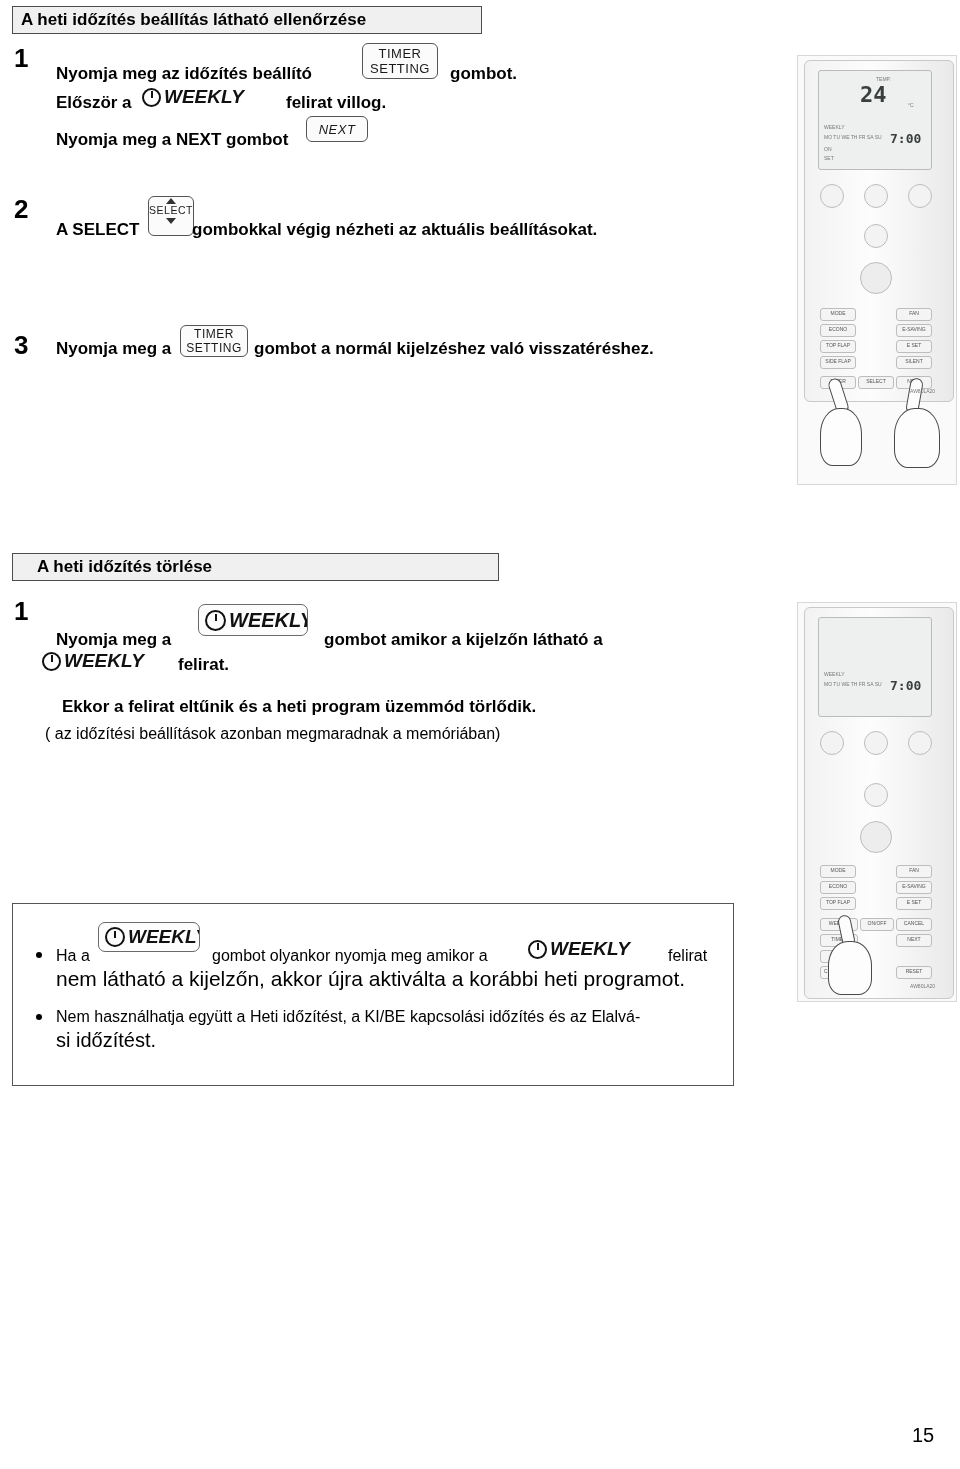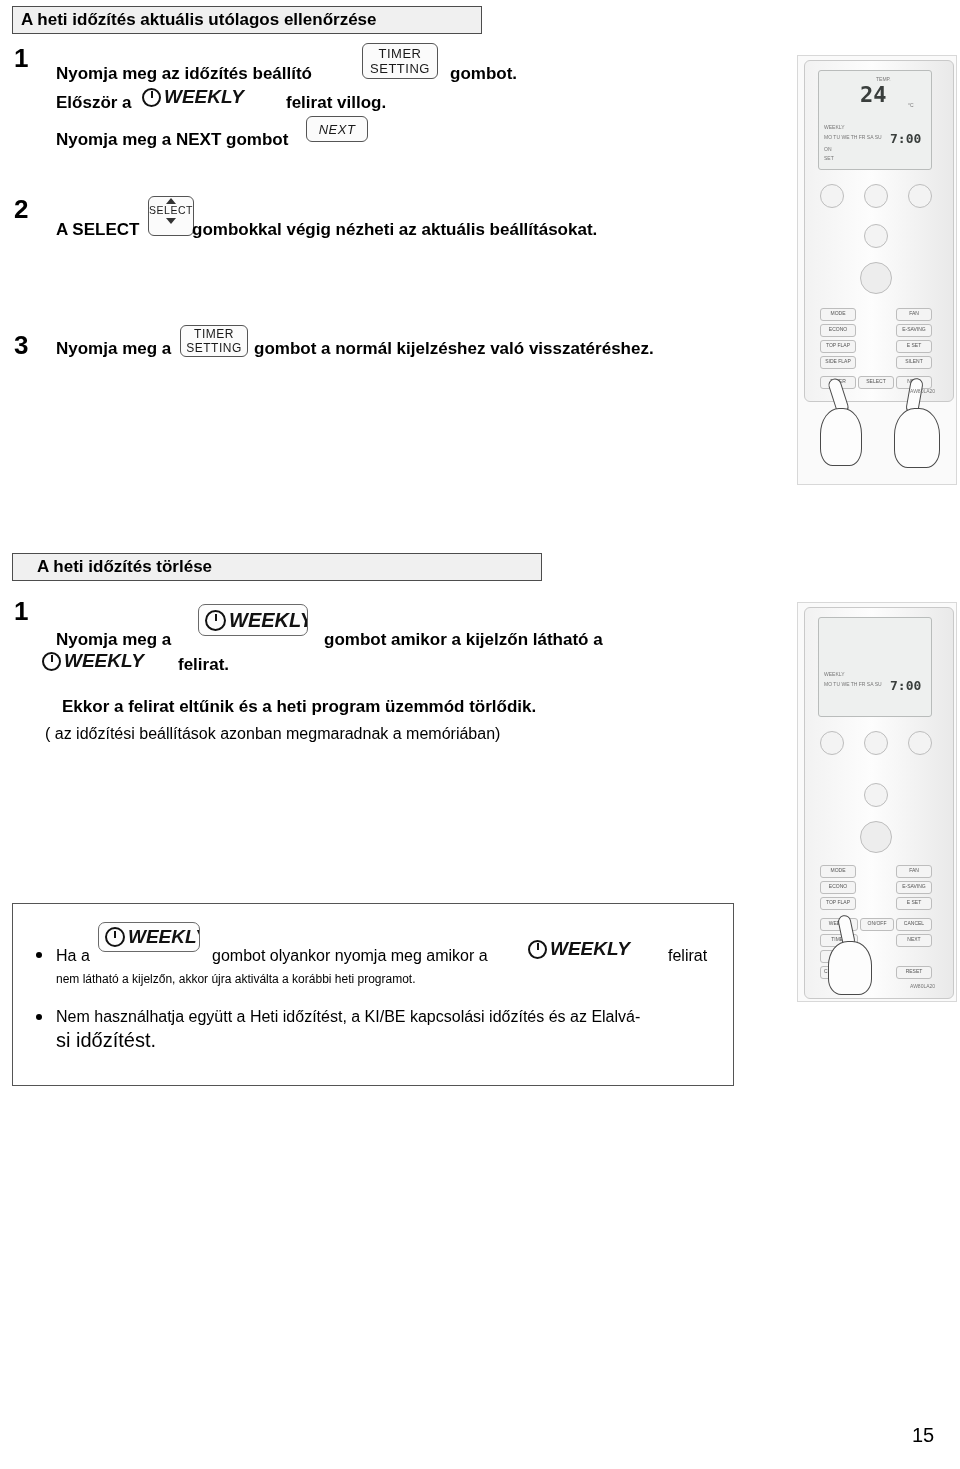--- a/index.html
+++ b/index.html
@@ -225,21 +225,21 @@
   
   .page-num {
     position: absolute;
     font-size: 20px;
   }
 </style>
 </head>
 <body>
 
 <div class="section-head" style="left:12px; top:6px; width:470px; height:28px;">
-  <span>A heti időzítés aktuális utólagos ellenőrzése</span>
+  <span>A heti időzítés beállítás látható ellenőrzése</span>
 </div>
 
 <div class="step-num" style="left:14px; top:45px;">1</div>
 
 <div class="txt b" style="left:56px; top:63px;">Nyomja meg az időzítés beállító</div>
 
 <div class="btn-box btn-timer-lg" style="left:362px; top:43px;">
   <span class="l1">TIMER</span>
   <span class="l2">SETTING</span>
 </div>
@@ -277,21 +277,21 @@
 
 <div class="txt b" style="left:56px; top:338px;">Nyomja meg a</div>
 
 <div class="btn-box btn-timer-sm" style="left:180px; top:325px;">
   <span class="l1">TIMER</span>
   <span class="l2">SETTING</span>
 </div>
 
 <div class="txt b" style="left:254px; top:338px;">gombot a normál kijelzéshez való visszatéréshez.</div>
 
-<div class="section-head" style="left:12px; top:553px; width:530px; height:28px;padding-left:24px;">
+<div class="section-head" style="left:12px; top:553px; width:487px; height:28px;padding-left:24px;">
   <span>A heti időzítés törlése</span>
 </div>
 
 <div class="step-num" style="left:14px; top:598px;">1</div>
 
 <div class="txt b" style="left:56px; top:629px;">Nyomja meg a</div>
 
 <div class="weekly" style="left:198px; top:604px; width:110px; height:32px; font-size:20px; padding-left:6px;">
   <span class="clk" style="width:17px;height:17px;"></span>
   <span class="lbl">WEEKLY</span>
@@ -323,21 +323,21 @@
 
 <div class="txt" style="left:212px; top:945px; font-size:16px;">gombot olyankor nyomja meg amikor a</div>
 
 <div class="weekly-noborder" style="left:528px; top:938px; font-size:19px;">
   <span class="clk" style="width:15px;height:15px;"></span>
   <span class="lbl">WEEKLY</span>
 </div>
 
 <div class="txt" style="left:668px; top:945px; font-size:16px;">felirat</div>
 
-<div class="txt" style="left:56px; top:968px; font-size:12px;">nem látható a kijelzőn, akkor újra aktiválta a korábbi heti programot.</div>
+<div class="txt" style="left:56px; top:968px; font-size:21px;">nem látható a kijelzőn, akkor újra aktiválta a korábbi heti programot.</div>
 
 <div class="bullet-dot" style="left:36px; top:1014px;"></div>
 
 <div class="txt" style="left:56px; top:1006px; font-size:16px;">Nem használhatja együtt  a  Heti időzítést,  a KI/BE kapcsolási időzítés és az Elalvá-</div>
 
 <div class="txt" style="left:56px; top:1029px; font-size:20px;">si időzítést.</div>
 
 <div class="remote" style="left:797px; top:55px; width:160px; height:430px;">
 
   <div class="rc-body" style="left:6px; top:4px; width:148px; height:340px;"></div>

